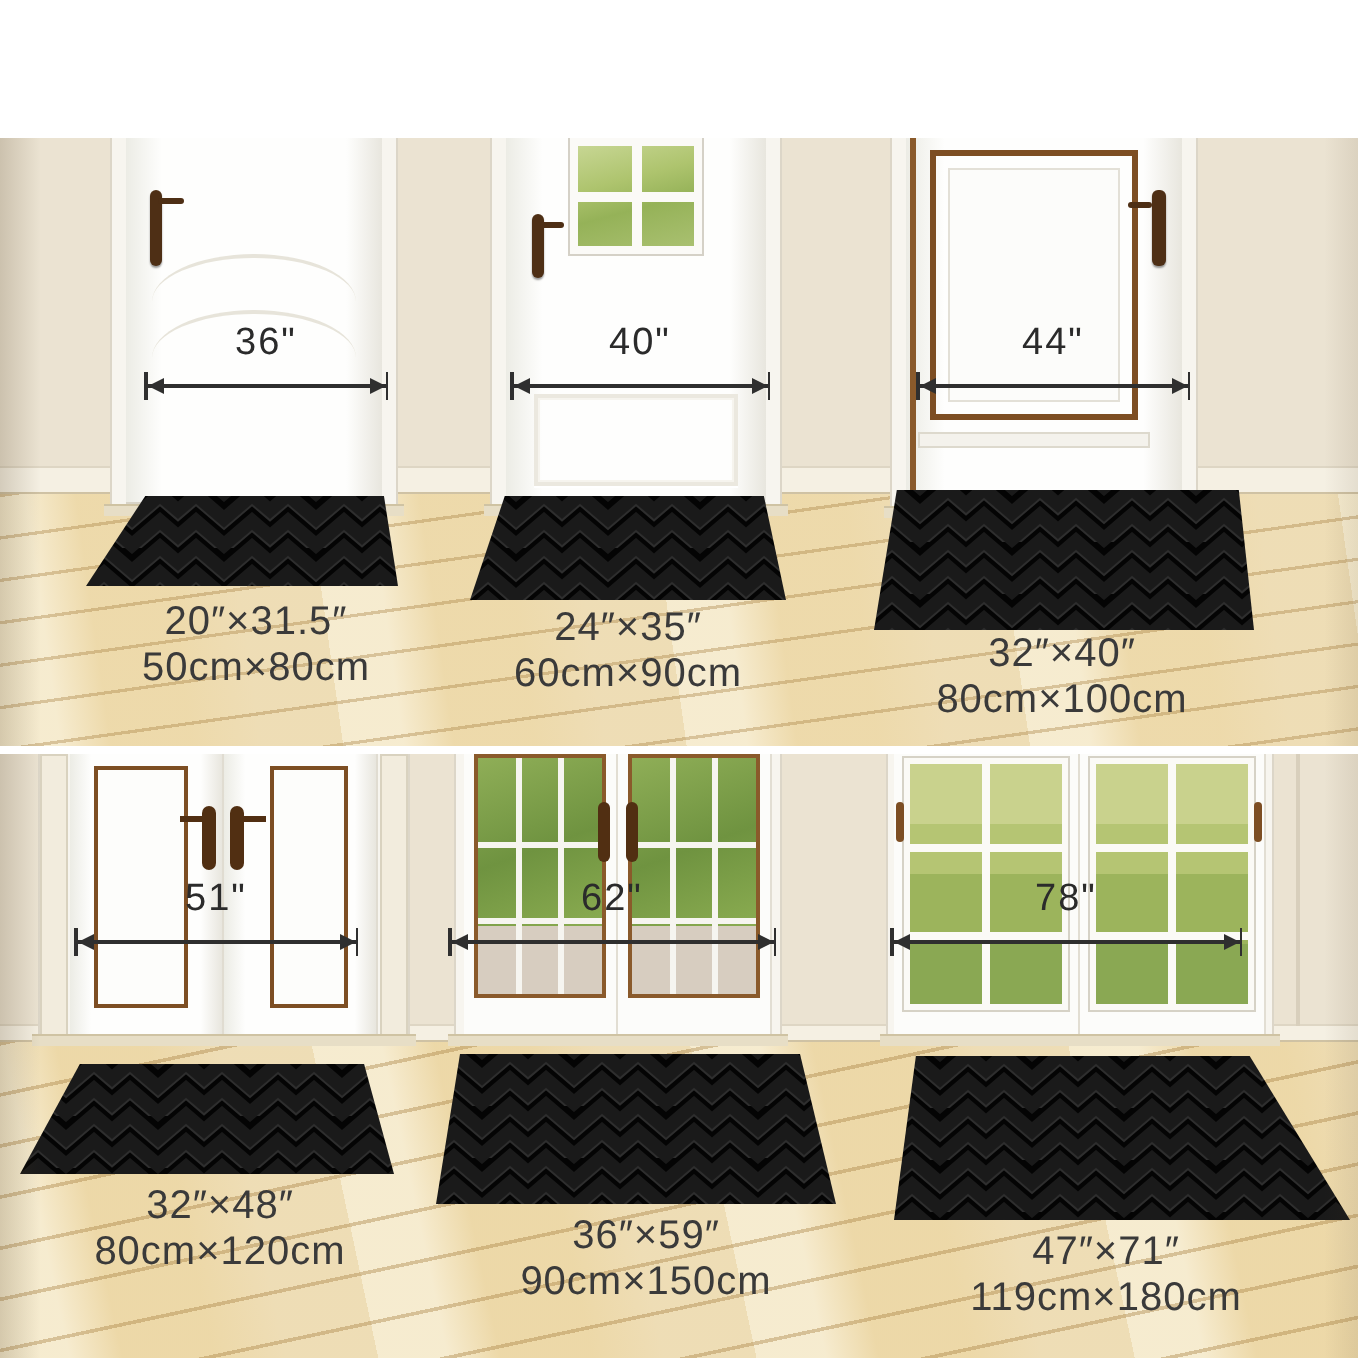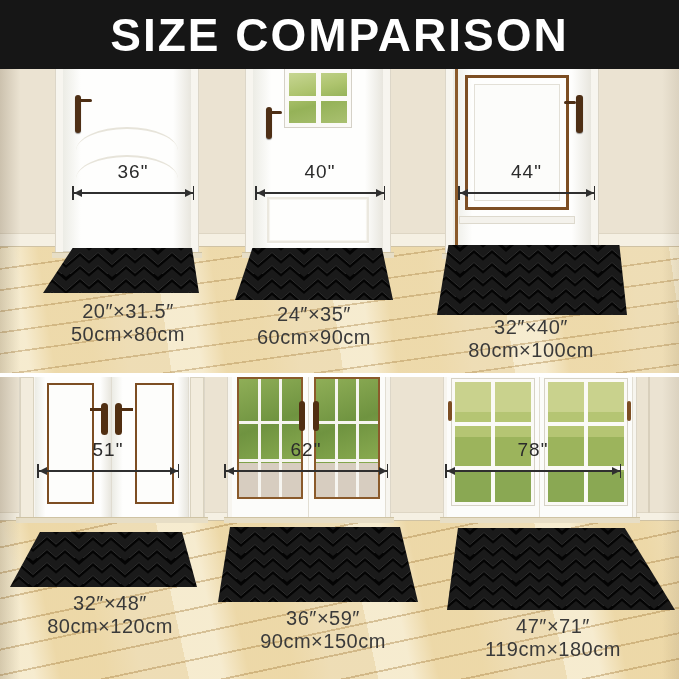--- a/index.html
+++ b/index.html
@@ -130,23 +130,20 @@
       <path d="M-5 18 L9 6 L23 18 L37 6 L51 18" stroke="#040404" stroke-width="3" fill="none"></path>
       <path d="M-5 31 L9 19 L23 31 L37 19 L51 31" stroke="#040404" stroke-width="3" fill="none"></path>
       <path d="M-5 16.5 L9 4.5 L23 16.5 L37 4.5 L51 16.5" stroke="#2e2e2e" stroke-width="1" fill="none"></path>
       <path d="M-5 29.5 L9 17.5 L23 29.5 L37 17.5 L51 29.5" stroke="#2e2e2e" stroke-width="1" fill="none"></path>
     </pattern>
   </defs>
 </svg>
 
 <div class="stage">
 
-  <header class="banner">
-    <div class="title">SIZE COMPARISON</div>
-  </header>
 
   <section class="row row1">
     <div class="wall"></div>
     <div class="baseboard"></div>
     <div class="floor"></div>
 
     <div class="doorway" style="left:56px; width:142px; height:184px;">
       <div class="leaf">
         <div class="arc" style="top:58px;"></div>
         <div class="arc" style="top:86px;"></div>

